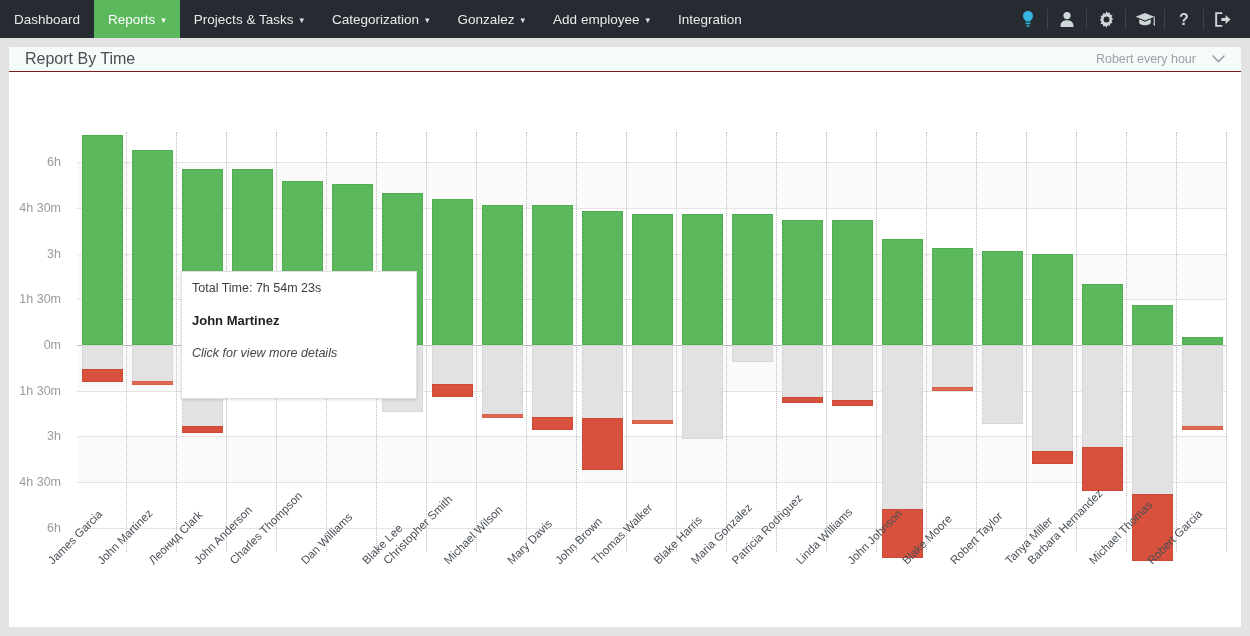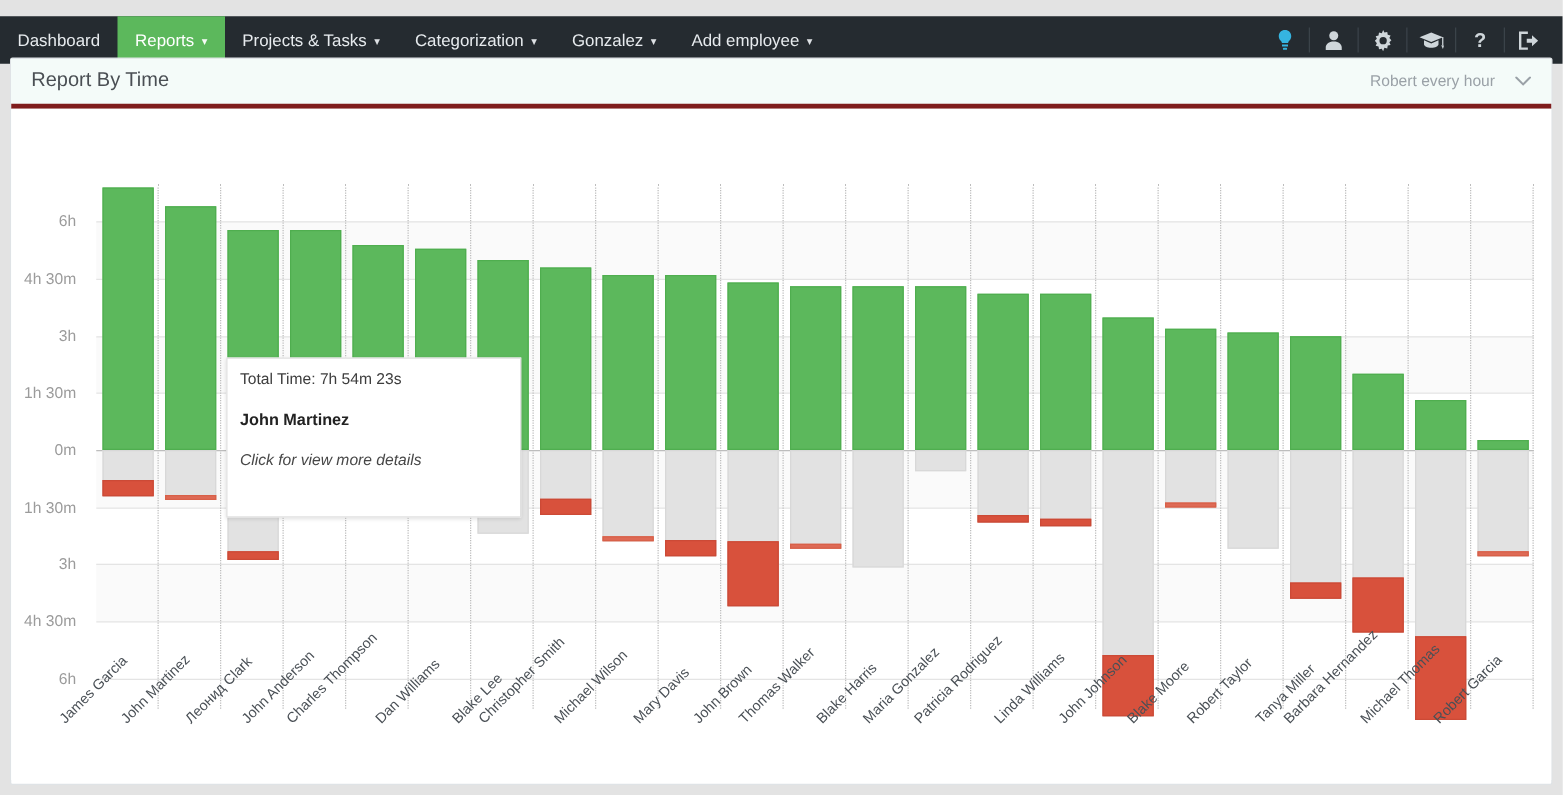--- a/index.html
+++ b/index.html
@@ -7,21 +7,21 @@
   html, body {
     margin: 0; padding: 0;
     width: 1250px; height: 636px;
     background: #e3e3e3;
     font-family: "Liberation Sans", sans-serif;
     overflow: hidden;
   }
 
   
   #navbar {
-    position: absolute; top: 13px; left: 0;
+    position: absolute; top: 0; left: 0;
     width: 1250px; height: 38px;
     background: #252b30;
     display: flex; align-items: stretch;
   }
   .nav-item {
     display: flex; align-items: center;
     padding: 0 14px;
     color: #e7ebee;
     font-size: 13.5px;
     white-space: nowrap;
@@ -48,23 +48,23 @@
   
   #card {
     position: absolute;
     left: 8px; top: 46px;
     width: 1234px; height: 582px;
     background: #ffffff;
     border: 1px solid #dfe3e6;
     border-radius: 2px;
   }
   #card-header {
-    height: 40px;
+    height: 25px;
     background: #f4fbf9;
-    border-bottom: 4px solid #7f1d1d;
+    border-bottom: 1px solid #7f1d1d;
     display: flex; align-items: center;
     padding: 0 16px;
   }
   #card-title {
     font-size: 16px; color: #4a4f54; font-weight: normal;
   }
   #updates-wrap {
     margin-left: auto;
     display: flex; align-items: center;
     color: #9aa1a7; font-size: 12.5px;
@@ -180,20 +180,23 @@
         <span>Categorization</span>
         <span class="nav-caret">▾</span>
       </div>
       <div class="nav-item">
         <span>Gonzalez</span>
         <span class="nav-caret">▾</span>
       </div>
       <div class="nav-item">
         <span>Add employee</span>
         <span class="nav-caret">▾</span>
+      </div>
+      <div class="nav-item">
+        <span>Integration</span>
       </div>
     </div>
   <div id="nav-right">
       <div class="nav-icon-btn">
         <svg width="16" height="18" viewBox="0 0 16 18">
           <path d="M8 1C5 1 3 3.2 3 5.9c0 1.9 1 3 1.8 3.9.5.6.7 1 .7 1.6h5c0-.6.2-1 .7-1.6C12 8.9 13 7.8 13 5.9 13 3.2 11 1 8 1z" fill="#35b4e0"></path>
           <rect x="5.6" y="12.6" width="4.8" height="1.6" fill="#35b4e0"></rect>
           <rect x="6.3" y="15.2" width="3.4" height="1.6" rx=".7" fill="#35b4e0"></rect>
         </svg>
       </div>

